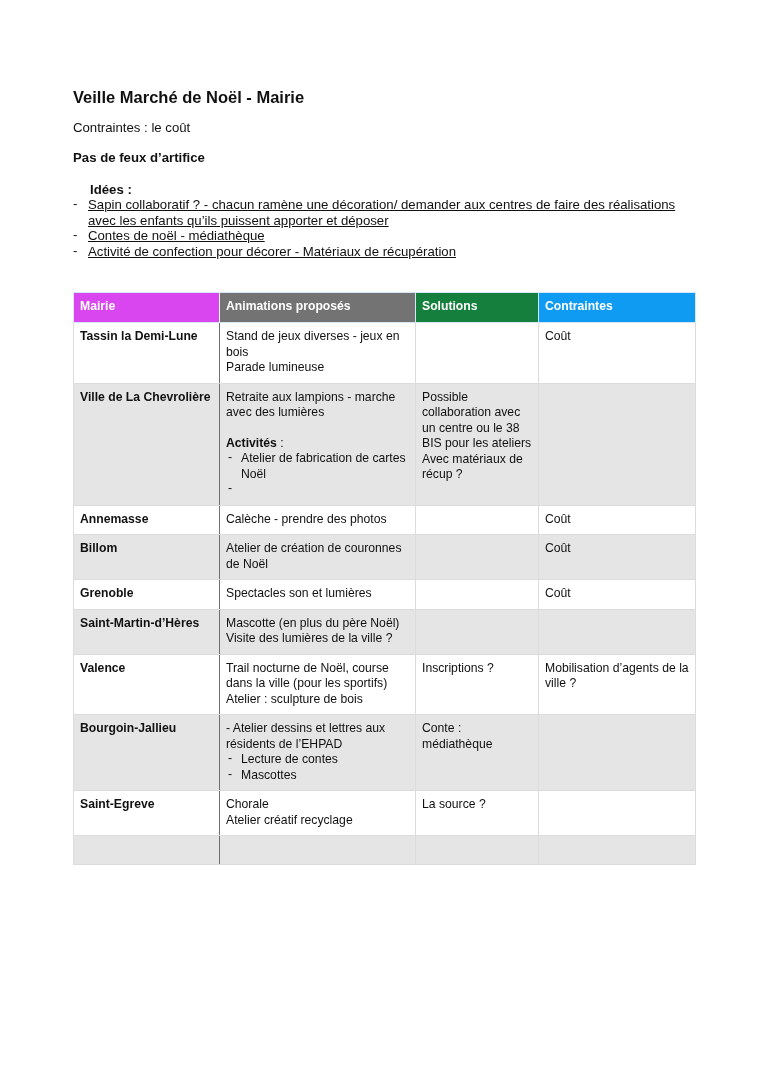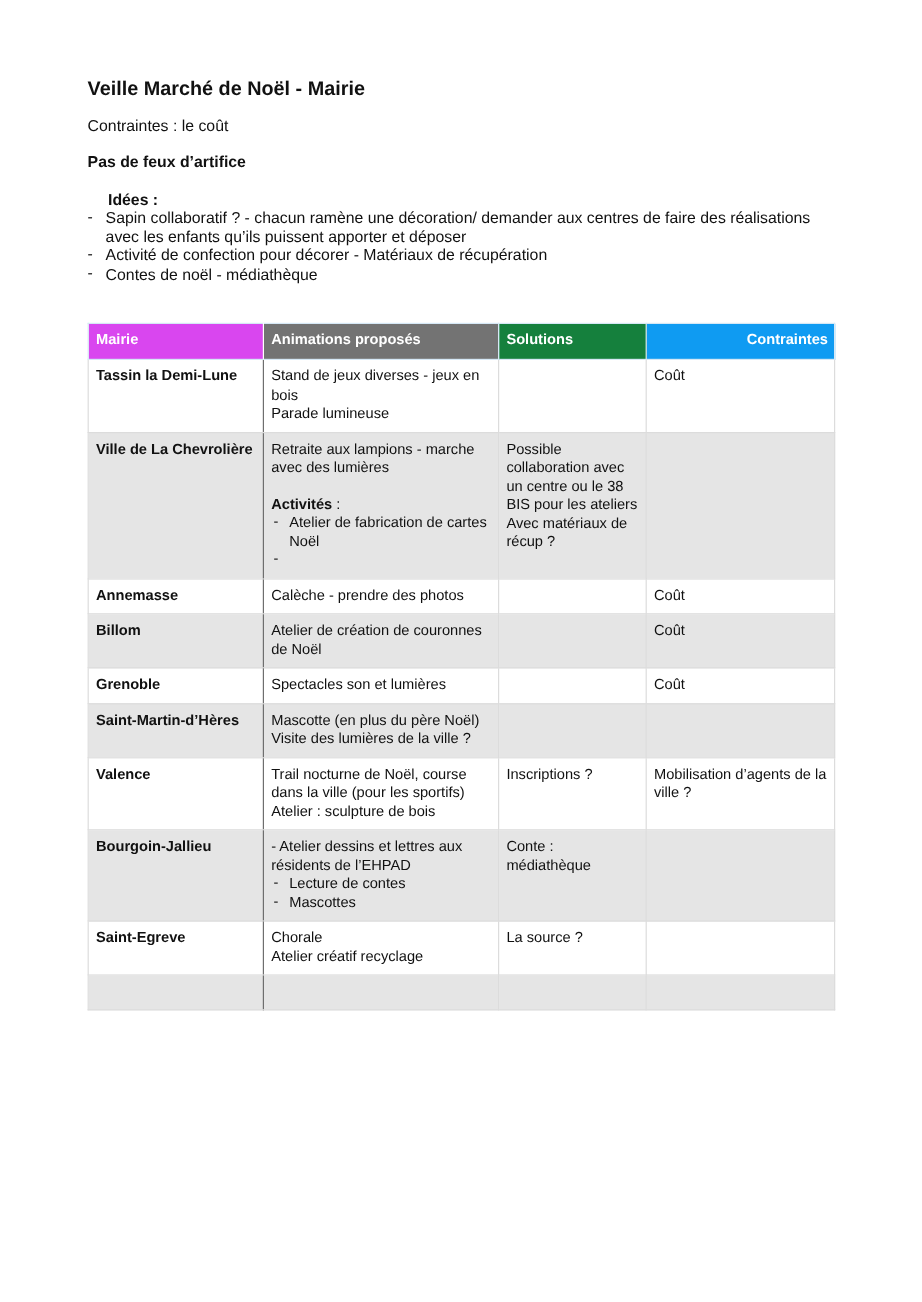--- a/index.html
+++ b/index.html
@@ -1,24 +1,24 @@
 <!DOCTYPE html>
 <html><head>
 <meta charset="utf-8">
 <style>
   html, body { margin: 0; padding: 0; background: #ffffff; }
   body { width: 768px; height: 1085px; position: relative; overflow: hidden;
          font-family: "Liberation Sans", sans-serif; color: #111; }
-  .page { position: absolute; left: 73px; top: 64px; width: 622px; }
+  .page { position: absolute; left: 73px; top: 87px; width: 622px; }
   .title { font-size: 16.5px; font-weight: bold; margin: 0 0 13px 0; line-height: 20px; }
   .para { font-size: 13.2px; line-height: 15px; margin: 0; }
   .section { font-size: 13.2px; font-weight: bold; margin: 15px 0 0 0; line-height: 16px; }
   .ideas-title { font-size: 13.2px; font-weight: bold; margin: 16px 0 0 17px; line-height: 15px; }
   ul.dash { list-style: none; margin: 0; padding: 0; }
-  ul.dash li { position: relative; padding-left: 15px; font-size: 13.2px; line-height: 15.5px; }
+  ul.dash li { position: relative; padding-left: 15px; font-size: 13.2px; line-height: 15.5px; text-decoration: underline; }
   ul.dash li::before { content: "-"; position: absolute; left: 0; top: -1px; }
   table { border-collapse: collapse; width: 622px; margin-top: 33px; table-layout: fixed; }
   th, td { border: 1px solid #dcdcdc; vertical-align: top; text-align: left;
            font-size: 12.2px; line-height: 15.5px; padding: 6px 5px 7px 6px; }
   th { background: #0f9bf2; color: #ffffff; font-weight: bold; border-color: #d6e8f6;
        padding: 6px 5px 7px 6px; height: 16px; }
   td.city { font-weight: bold; }
   td.sep { border-right: 1.5px solid #6e6e6e; }
   th.sep { border-right: 1px solid #ffffff; }
   tr.alt td { background: #e5e5e5; }
@@ -31,37 +31,37 @@
 </head>
 <body>
 
 <div class="page">
   <h1 class="title">Veille Marché de Noël - Mairie</h1>
   <p class="para">Contraintes : le coût</p>
   <p class="section">Pas de feux d’artifice</p>
   <p class="ideas-title">Idées :</p>
   <ul class="dash">
     <li>Sapin collaboratif ? - chacun ramène une décoration/ demander aux centres de faire des réalisations avec les enfants qu’ils puissent apporter et déposer</li>
+    <li>Contes de noël - médiathèque</li>
     <li>Activité de confection pour décorer - Matériaux de récupération</li>
-    <li>Contes de noël - médiathèque</li>
   </ul>
 
   <table>
     <colgroup>
       <col style="width:146px">
         <col style="width:196px">
         <col style="width:123px">
         <col style="width:157px">
     </colgroup>
     <thead>
       <tr>
         <th class="sep" style="background: #d946ef;">Mairie</th>
         <th style="background: #737373;">Animations proposés</th>
         <th style="background: #15803d;">Solutions</th>
-        <th style="background: rgb(15, 155, 242); text-align: right;">Contraintes</th>
+        <th style="background: rgb(15, 155, 242);">Contraintes</th>
       </tr>
     </thead>
     <tbody>
 
       <tr style="height:57px">
         <td class="city sep">Tassin la Demi-Lune</td>
         <td>
           <span class="cell-line">Stand de jeux diverses - jeux en bois</span>
           <span class="cell-line">Parade lumineuse</span>
         </td>

